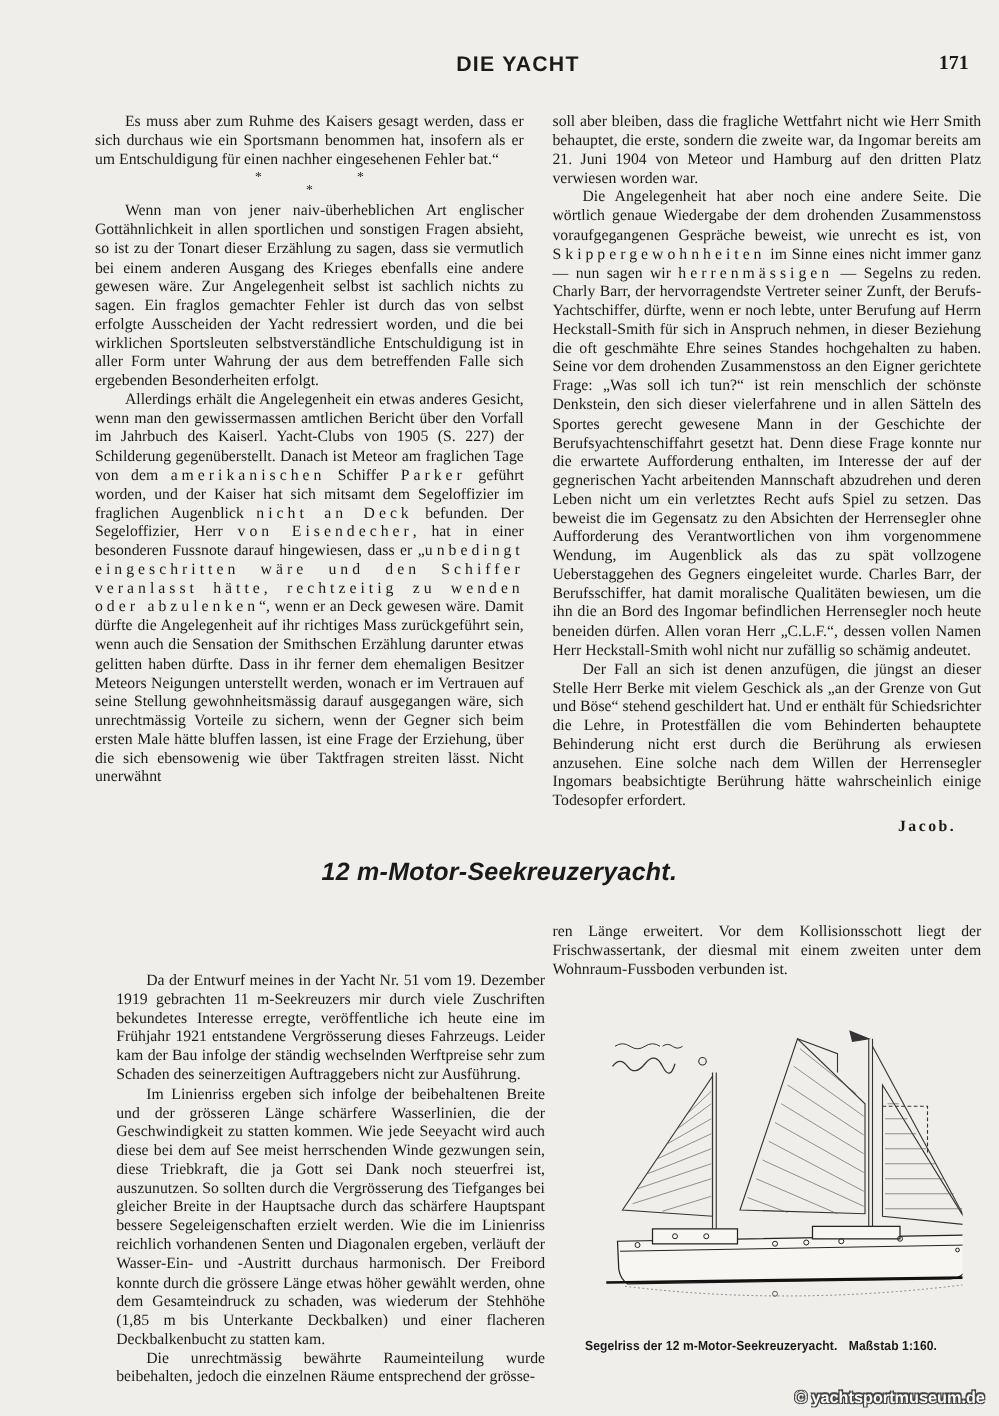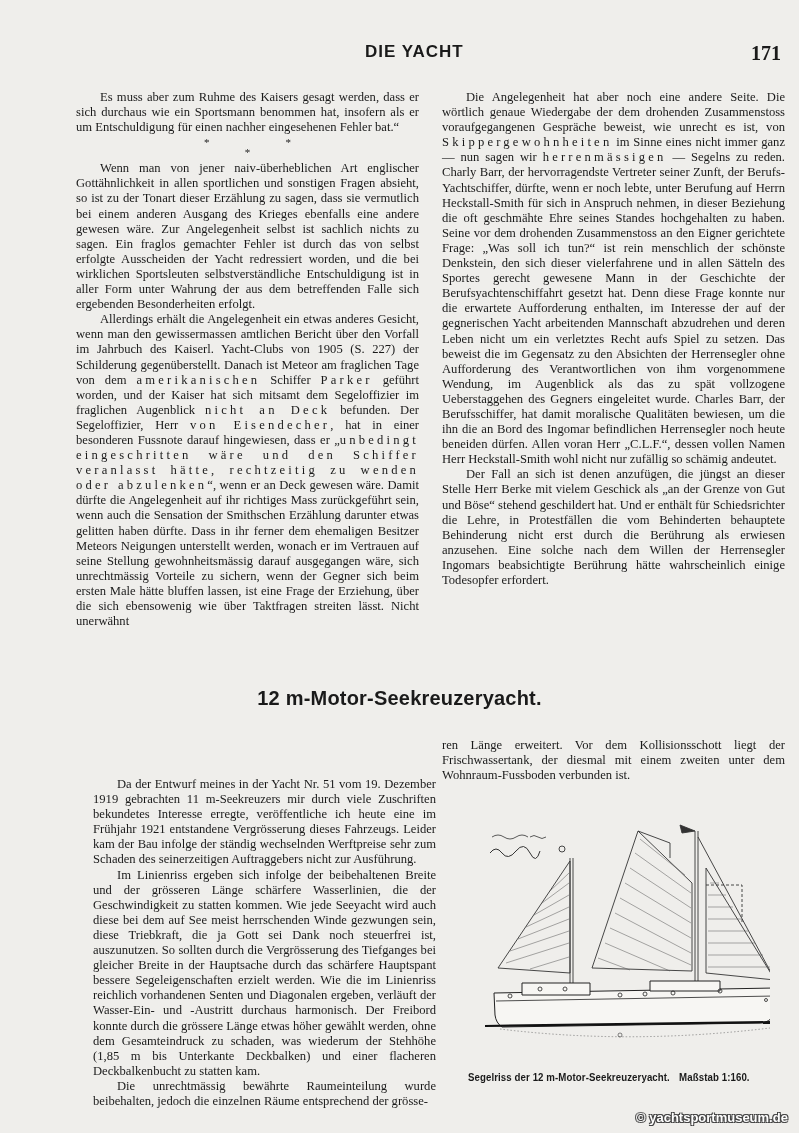--- a/index.html
+++ b/index.html
@@ -14,41 +14,41 @@
   .running-head {
     position:absolute; top:42px; left:0; width:799px; height:24px;
   }
   .running-title {
     position:absolute; left:365px; top:0;
     font-family:"Liberation Sans","DejaVu Sans",sans-serif;
     font-weight:bold; font-size:17px; letter-spacing:1px;
   }
   .page-number {
     position:absolute; left:751px; top:0;
-    font-weight:bold; font-size:20px;
+    font-weight:bold; font-size:16px;
   }
   .col {
     position:absolute; font-size:12.6px; line-height:15.1px;
     text-align:justify; hyphens:manual;
   }
   .col p { margin:0; text-indent:0; }
   .col p.ind { text-indent:24px; }
   .spaced { letter-spacing:3.2px;font-family:Liberation Serif, serif; }
   .stars { text-align:center; font-size:11px; line-height:10px; margin:2px 0 4px 0; }
   .stars span { display:inline-block; margin:0 38px; }
   .stars .mid { display:block; }
   .signature { text-align:right; padding-right:20px; margin-top:6px; letter-spacing:2px; font-weight:bold; }
   #col1 { left:76px; top:90px; width:343px; }
   #col2 { left:442px; top:90px; width:343px; }
   #col3 { left:93px; top:738px; width:343px;margin-top:39px; }
   #col4 { left:442px; top:738px; width:343px; }
   .article-title {
     position:absolute; left:0; top:687px; width:799px; text-align:center;
     font-family:"Liberation Sans","DejaVu Sans",sans-serif;
-    font-weight:bold; font-size:20px; letter-spacing:0.2px;
+    font-weight:bold; font-size:20px; letter-spacing:0.2px;font-style:italic;
   }
   .figure { position:absolute; left:470px; top:823px; width:300px; height:240px; }
   .figure svg { width:100%; height:100%; }
   .caption {
     position:absolute; left:468px; top:1071px; width:320px;
     font-family:"Liberation Sans","DejaVu Sans",sans-serif;
     font-weight:bold; font-size:10.5px; letter-spacing:0.1px; transform:scaleX(0.92); transform-origin:left;
   }
   .caption .scale { margin-left:10px; }
   .watermark {
@@ -71,22 +71,24 @@
   <div class="col" id="col1">
     <p class="ind">Es muss aber zum Ruhme des Kaisers gesagt werden, dass er sich durchaus wie ein Sportsmann benommen hat, insofern als er um Entschuldigung für einen nachher eingesehenen Fehler bat.“</p>
     <div class="stars">
       <span>*</span><span>*</span><span class="mid">*</span>
     </div>
     <p class="ind">Wenn man von jener naiv-überheblichen Art englischer Gottähnlichkeit in allen sportlichen und sonstigen Fragen absieht, so ist zu der Tonart dieser Erzählung zu sagen, dass sie vermutlich bei einem anderen Ausgang des Krieges ebenfalls eine andere gewesen wäre. Zur Angelegenheit selbst ist sachlich nichts zu sagen. Ein fraglos gemachter Fehler ist durch das von selbst erfolgte Ausscheiden der Yacht redressiert worden, und die bei wirklichen Sportsleuten selbstverständliche Entschuldigung ist in aller Form unter Wahrung der aus dem betreffenden Falle sich ergebenden Besonderheiten erfolgt.</p>
     <p class="ind"><span>Allerdings erhält die Angelegenheit ein etwas anderes Gesicht, wenn man den gewissermassen amtlichen Bericht über den Vorfall im Jahrbuch des Kaiserl. Yacht-Clubs von 1905 (S. 227) der Schilderung gegenüberstellt. Danach ist Meteor am fraglichen Tage von dem </span><span class="spaced">amerikanischen</span><span> Schiffer </span><span class="spaced">Parker</span><span> geführt worden, und der Kaiser hat sich mitsamt dem Segeloffizier im fraglichen Augenblick </span><span class="spaced">nicht an Deck</span><span> befunden. Der Segeloffizier, Herr </span><span class="spaced">von Eisendecher</span><span>, hat in einer besonderen Fussnote darauf hingewiesen, dass er „</span><span class="spaced">unbedingt eingeschritten wäre und den Schiffer veranlasst hätte, rechtzeitig zu wenden oder abzulenken</span><span>“, wenn er an Deck gewesen wäre. Damit dürfte die Angelegenheit auf ihr richtiges Mass zurückgeführt sein, wenn auch die Sensation der Smithschen Erzählung darunter etwas gelitten haben dürfte. Dass in ihr ferner dem ehemaligen Besitzer Meteors Neigungen unterstellt werden, wonach er im Vertrauen auf seine Stellung gewohnheitsmässig darauf ausgegangen wäre, sich unrechtmässig Vorteile zu sichern, wenn der Gegner sich beim ersten Male hätte bluffen lassen, ist eine Frage der Erziehung, über die sich ebensowenig wie über Taktfragen streiten lässt. Nicht unerwähnt</span></p>
   </div>
 
   <div class="col" id="col2">
+    <p>soll aber bleiben, dass die fragliche Wettfahrt nicht wie Herr Smith behauptet, die erste, sondern die zweite war, da Ingomar bereits am 21. Juni 1904 von Meteor und Hamburg auf den dritten Platz verwiesen worden war.</p>
     <p class="ind"><span>Die Angelegenheit hat aber noch eine andere Seite. Die wörtlich genaue Wiedergabe der dem drohenden Zusammenstoss voraufgegangenen Gespräche beweist, wie unrecht es ist, von </span><span class="spaced">Skippergewohnheiten</span><span> im Sinne eines nicht immer ganz — nun sagen wir </span><span class="spaced">herrenmässigen</span><span> — Segelns zu reden. Charly Barr, der hervorragendste Vertreter seiner Zunft, der Berufs-Yachtschiffer, dürfte, wenn er noch lebte, unter Berufung auf Herrn Heckstall-Smith für sich in Anspruch nehmen, in dieser Beziehung die oft geschmähte Ehre seines Standes hochgehalten zu haben. Seine vor dem drohenden Zusammenstoss an den Eigner gerichtete Frage: „Was soll ich tun?“ ist rein menschlich der schönste Denkstein, den sich dieser vielerfahrene und in allen Sätteln des Sportes gerecht gewesene Mann in der Geschichte der Berufsyachtenschiffahrt gesetzt hat. Denn diese Frage konnte nur die erwartete Aufforderung enthalten, im Interesse der auf der gegnerischen Yacht arbeitenden Mannschaft abzudrehen und deren Leben nicht um ein verletztes Recht aufs Spiel zu setzen. Das beweist die im Gegensatz zu den Absichten der Herrensegler ohne Aufforderung des Verantwortlichen von ihm vorgenommene Wendung, im Augenblick als das zu spät vollzogene Ueberstaggehen des Gegners eingeleitet wurde. Charles Barr, der Berufsschiffer, hat damit moralische Qualitäten bewiesen, um die ihn die an Bord des Ingomar befindlichen Herrensegler noch heute beneiden dürfen. Allen voran Herr „C.L.F.“, dessen vollen Namen Herr Heckstall-Smith wohl nicht nur zufällig so schämig andeutet.</span></p>
     <p class="ind">Der Fall an sich ist denen anzufügen, die jüngst an dieser Stelle Herr Berke mit vielem Geschick als „an der Grenze von Gut und Böse“ stehend geschildert hat. Und er enthält für Schiedsrichter die Lehre, in Protestfällen die vom Behinderten behauptete Behinderung nicht erst durch die Berührung als erwiesen anzusehen. Eine solche nach dem Willen der Herrensegler Ingomars beabsichtigte Berührung hätte wahrscheinlich einige Todesopfer erfordert.</p>
+    <div class="signature">Jacob.</div>
   </div>
 
   <h1 class="article-title" style="margin:0;">12 m-Motor-Seekreuzeryacht.</h1>
 
   <div class="col" id="col3">
     <p class="ind">Da der Entwurf meines in der Yacht Nr. 51 vom 19. Dezember 1919 gebrachten 11 m-Seekreuzers mir durch viele Zuschriften bekundetes Interesse erregte, veröffentliche ich heute eine im Frühjahr 1921 entstandene Vergrösserung dieses Fahrzeugs. Leider kam der Bau infolge der ständig wechselnden Werftpreise sehr zum Schaden des seinerzeitigen Auftraggebers nicht zur Ausführung.</p>
     <p class="ind">Im Linienriss ergeben sich infolge der beibehaltenen Breite und der grösseren Länge schärfere Wasserlinien, die der Geschwindigkeit zu statten kommen. Wie jede Seeyacht wird auch diese bei dem auf See meist herrschenden Winde gezwungen sein, diese Triebkraft, die ja Gott sei Dank noch steuerfrei ist, auszunutzen. So sollten durch die Vergrösserung des Tiefganges bei gleicher Breite in der Hauptsache durch das schärfere Hauptspant bessere Segeleigenschaften erzielt werden. Wie die im Linienriss reichlich vorhandenen Senten und Diagonalen ergeben, verläuft der Wasser-Ein- und -Austritt durchaus harmonisch. Der Freibord konnte durch die grössere Länge etwas höher gewählt werden, ohne dem Gesamteindruck zu schaden, was wiederum der Stehhöhe (1,85 m bis Unterkante Deckbalken) und einer flacheren Deckbalkenbucht zu statten kam.</p>
     <p class="ind">Die unrechtmässig bewährte Raumeinteilung wurde beibehalten, jedoch die einzelnen Räume entsprechend der grösse-</p>
   </div>
 

